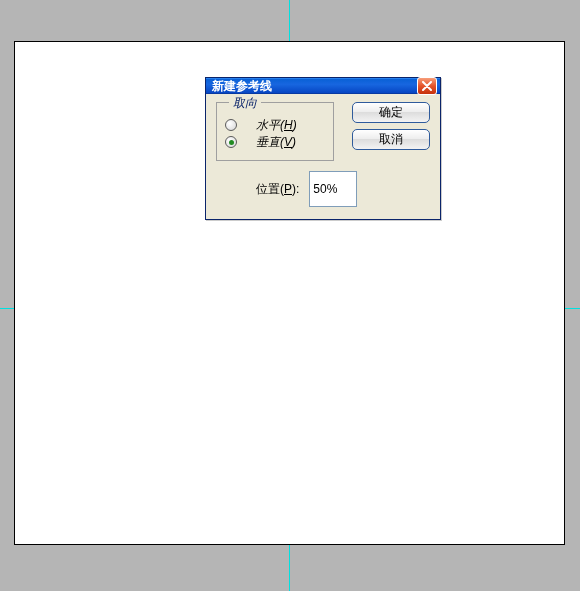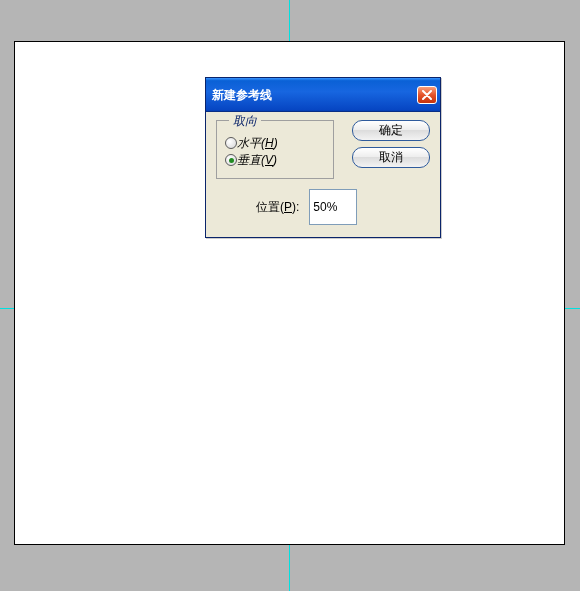--- a/index.html
+++ b/index.html
@@ -43,21 +43,21 @@
       left: 205px;
       top: 77px;
       width: 236px;
       background: #ece9d8;
       border: 1px solid #0a246a;
       box-shadow: 1px 1px 0 rgba(0,0,0,.2);
     }
     .titlebar {
       display: flex;
       align-items: center;
-      height: 34px;
+      height: 16px;
       background: linear-gradient(to bottom, #3a95ff 0%, #0a61d6 8%, #1766e0 40%, #0645c2 95%, #0a246a 100%);
       color: #fff;
       font-weight: bold;
       font-size: 12px;
       padding-left: 6px;
     }
     .titlebar .title { flex: 1; }
     .close-btn {
       width: 20px;
       height: 18px;
@@ -89,21 +89,21 @@
       left: 12px;
       background: #ece9d8;
       padding: 0 4px;
       color: #0a246a;
       font-size: 12px;
     }
     .radio-row {
       display: flex;
       align-items: center;
       margin: 3px 0;
-      gap: 0;
+      gap: 19px;
     }
     .radio {
       width: 12px;
       height: 12px;
       border-radius: 50%;
       border: 1px solid #5b5b5b;
       background: radial-gradient(circle at 35% 35%, #fff, #ddd 80%);
       display: flex;
       align-items: center;
       justify-content: center;
@@ -125,21 +125,21 @@
       right: 10px;
       display: flex;
       flex-direction: column;
       gap: 6px;
     }
     .win-btn {
       width: 78px;
       height: 21px;
       background: linear-gradient(to bottom, #fff, #eee 45%, #ddd 50%, #f3f3f3);
       border: 1px solid #2f5b9c;
-      border-radius: 10px;
+      border-radius: 5px;
       font-size: 12px;
       text-align: center;
       line-height: 19px;
       font-family: inherit;
     }
     
     .pos-row {
       display: flex;
       align-items: center;
       gap: 10px;

